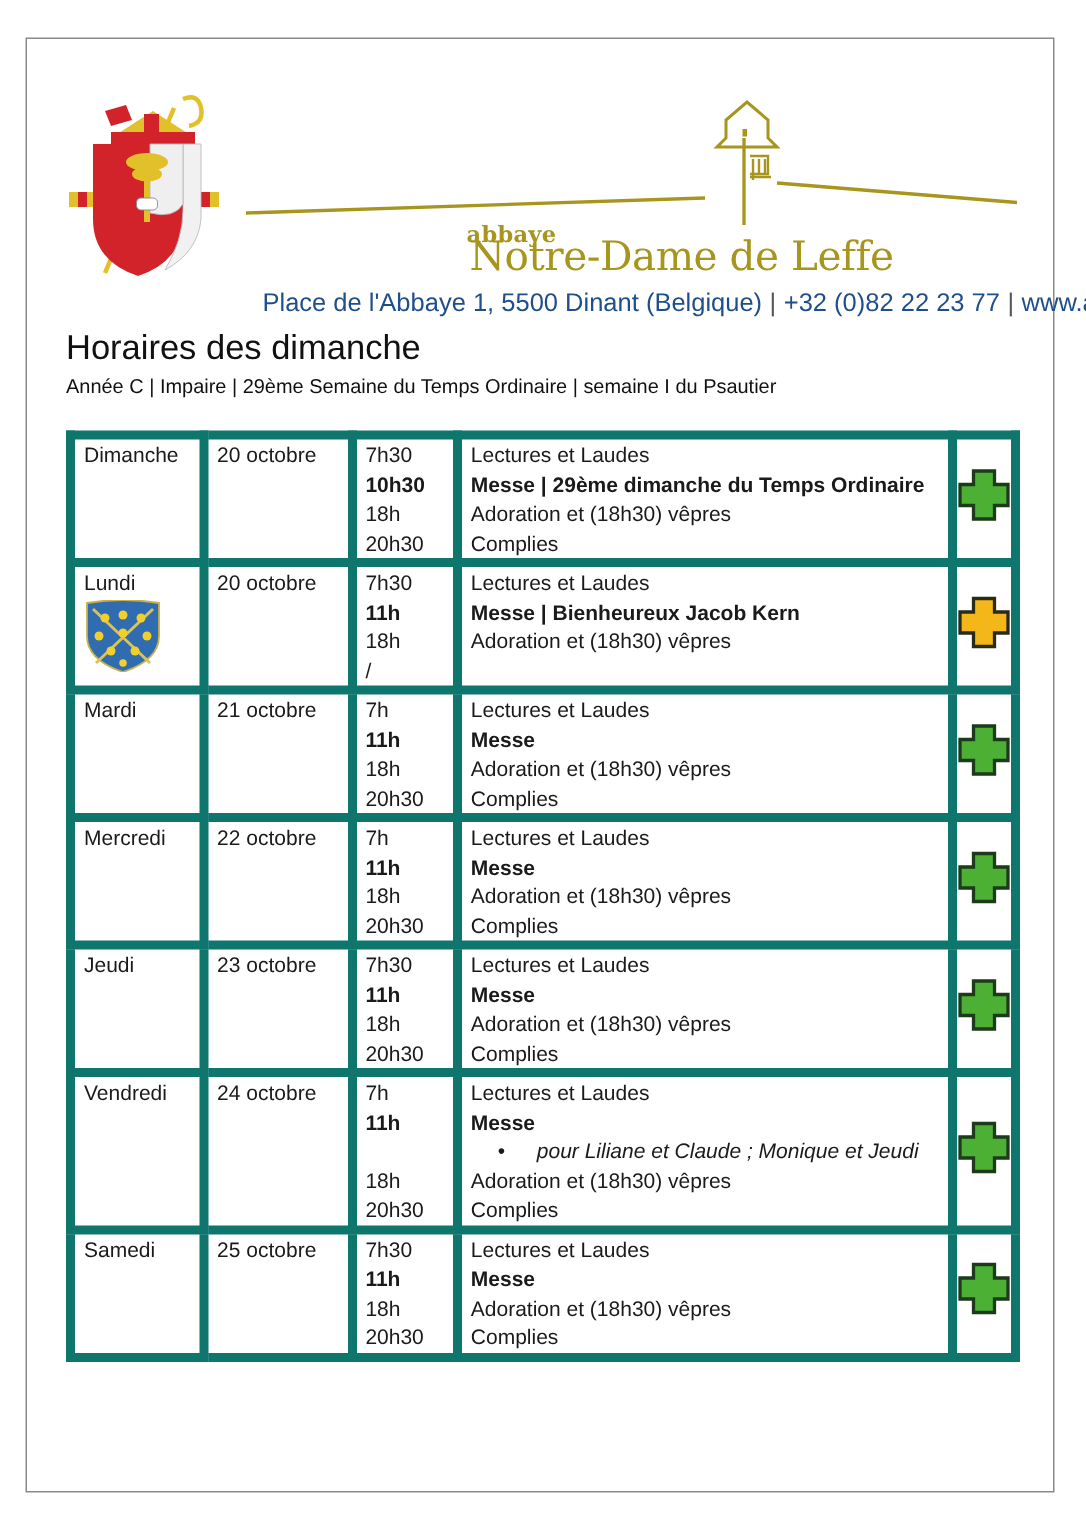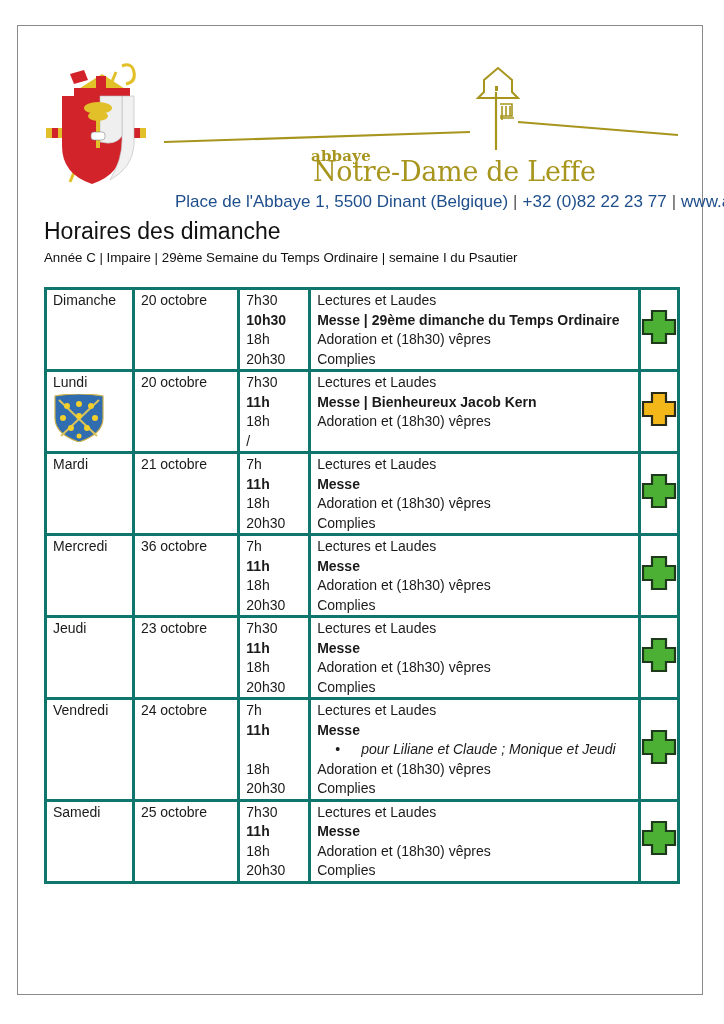--- a/index.html
+++ b/index.html
@@ -7,21 +7,21 @@
   .page-frame { position: absolute; left: 17px; top: 25px; width: 686px; height: 970px; border: 1.5px solid #8a8a8a; box-sizing: border-box; }
   .crest { position: absolute; left: 44px; top: 62px; width: 102px; height: 124px; }
   .logo-art { position: absolute; left: 160px; top: 60px; width: 522px; height: 100px; }
   .logo-abbaye { position: absolute; left: 311px; top: 147px; font-family: "DejaVu Serif", "Liberation Serif", serif; font-weight: bold; color: #a7951e; font-size: 15px; letter-spacing: 0.2px; }
   .logo-title { position: absolute; left: 290px; top: 156px; font-family: "DejaVu Serif", "Liberation Serif", serif; color: #a7951e; font-size: 27px; letter-spacing: -0.3px; white-space: nowrap; margin-left: 23px; }
   .contact { position: absolute; left: 175px; top: 192px; font-family: Liberation Sans, sans-serif; color: #1f4e8c; font-size: 17px; white-space: nowrap; }
   .contact .sep { color: #555; margin: 0 5px; }
   .page-title { position: absolute; left: 44px; top: 218px; font-size: 23px; font-family: "Liberation Sans", sans-serif; color: #111; }
   .subtitle { position: absolute; left: 44px; top: 250px; font-size: 13.3px; font-family: "Liberation Sans", sans-serif; color: #111; white-space: nowrap; text-align: right; }
   table.schedule { position: absolute; left: 44px; top: 287px; width: 636px; border-collapse: collapse; font-family: "Liberation Sans", sans-serif; font-size: 14px; color: #1a1a1a; }
-  table.schedule td { border: 3px solid #0f766e; vertical-align: top; padding: 1px 6px 0 6px; line-height: 19.5px; }
+  table.schedule td { border: 6px solid #0f766e; vertical-align: top; padding: 1px 6px 0 6px; line-height: 19.5px; }
   td.day { width: 73px; }
   td.date { width: 91px; }
   td.times { width: 56px; }
   td.events { width: 315px; }
   td.icon { width: 36px; vertical-align: middle !important; text-align: center; padding: 0 !important; }
   .b { font-weight: bold; }
   .line { display: block; white-space: nowrap; }
   .intention { display: block; font-style: italic; padding-left: 18px; white-space: nowrap; }
   .intention::before { content: "•"; font-style: normal; display: inline-block; width: 26px; margin-left: 0; }
   .cross { display: inline-block; width: 36px; height: 36px; }
@@ -157,21 +157,21 @@
     </td>
     <td class="icon">
       <svg class="cross" viewBox="0 0 36 36">
             <path d="M11 2h14v9h9v14h-9v9h-14v-9h-9v-14h9z" fill="#4cb035" stroke="#1d3a1a" stroke-width="2.2"></path>
           </svg>
     </td>
   </tr>
 
   <tr class="row">
     <td class="day">Mercredi</td>
-    <td class="date">36 octobre</td>
+    <td class="date">22 octobre</td>
     <td class="times">
       <span class="line">7h</span>
       <span class="line b">11h</span>
       <span class="line">18h</span>
       <span class="line">20h30</span>
     </td>
     <td class="events">
       <span class="line">Lectures et Laudes</span>
       <span class="line b">Messe</span>
       <span class="line">Adoration et (18h30) vêpres</span>

